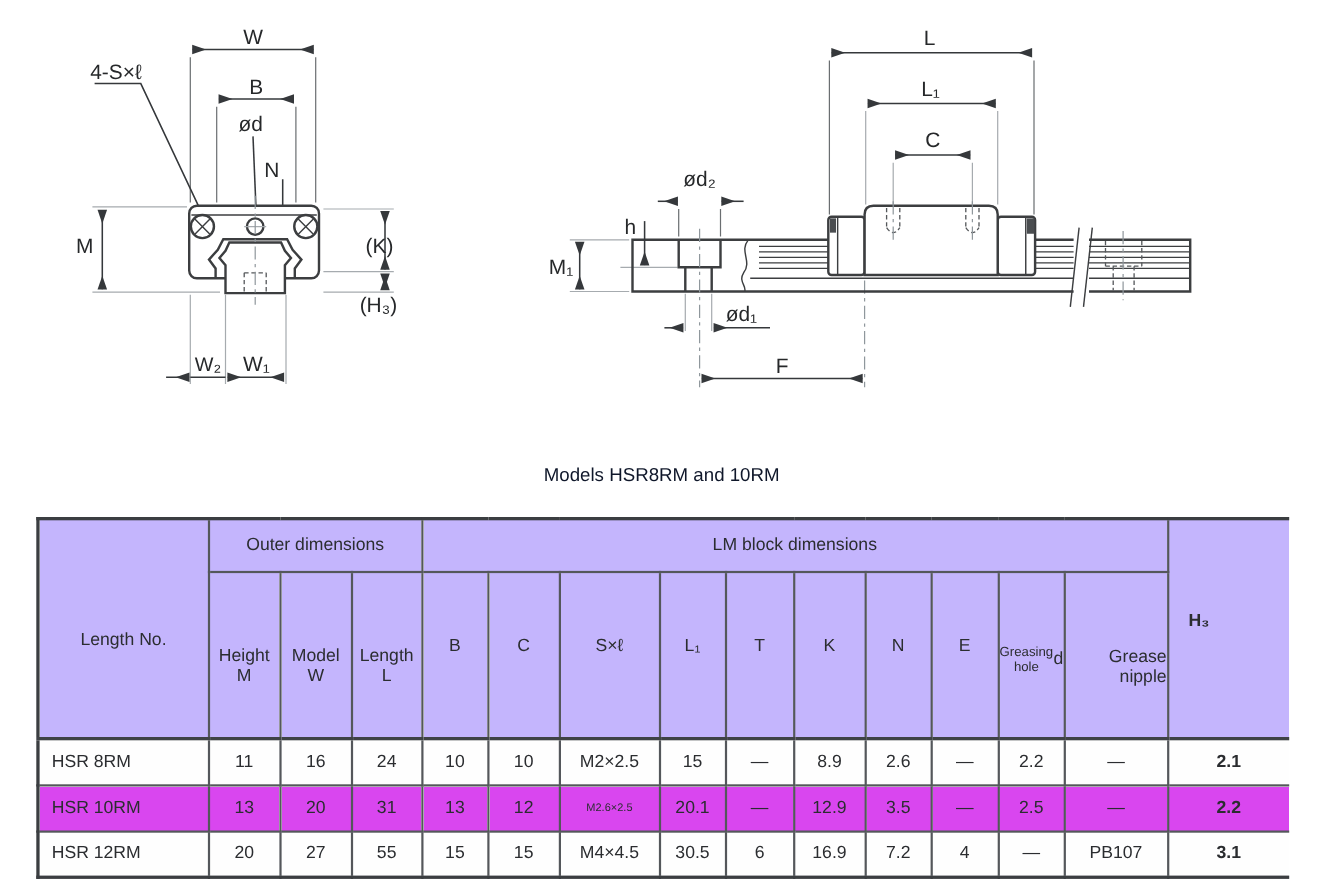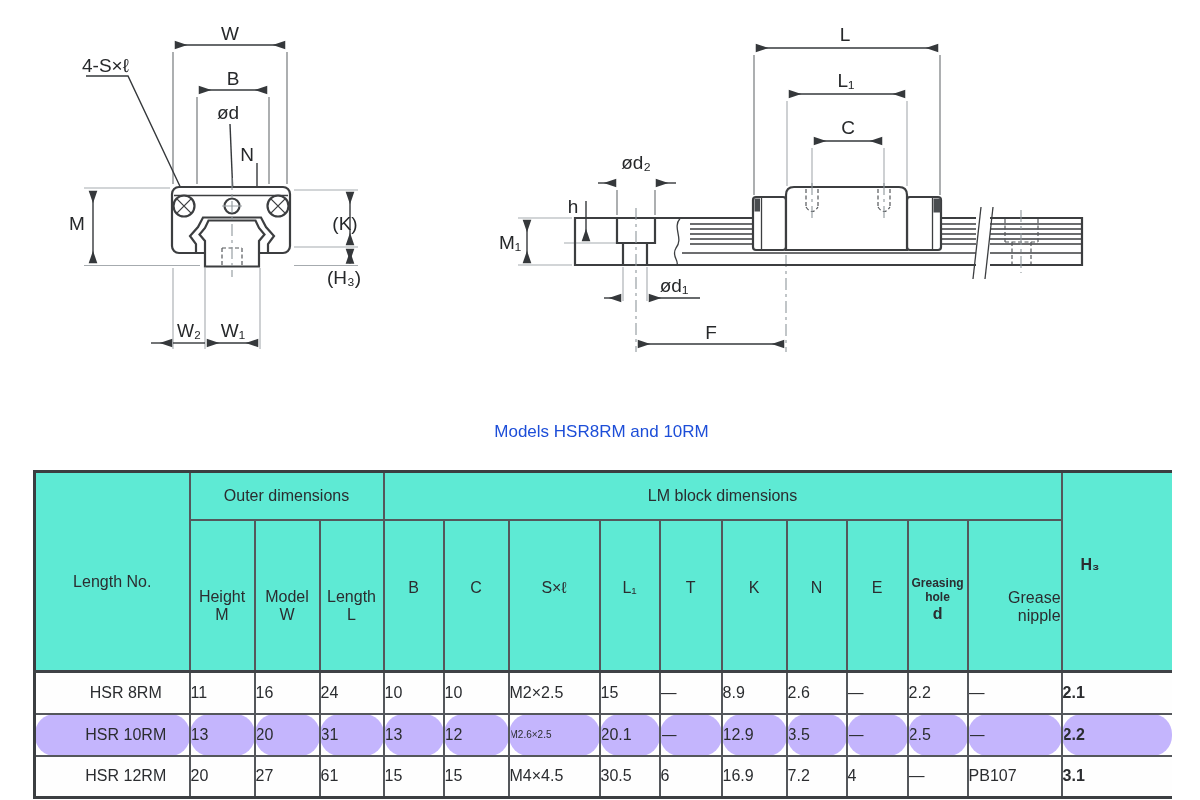--- a/index.html
+++ b/index.html
@@ -15,42 +15,42 @@
   .shape{stroke:#3c3e40;stroke-width:2.2;fill:none;}
   .shapethin{stroke:#3c3e40;stroke-width:1.3;fill:none;}
   .shapewhite{stroke:#3c3e40;stroke-width:2.2;fill:#ffffff;}
   .hidden-line{stroke:#55585b;stroke-width:1.2;fill:none;stroke-dasharray:4 2.5;}
   .centerline{stroke:#8f979c;stroke-width:1.1;fill:none;stroke-dasharray:12 4 3 4;}
   .lbl{font-size:19px;}
   .lbl-s{font-size:18px;}
 
   #table-title{
     position:absolute;left:33px;top:422px;width:1137px;text-align:center;
-    font-size:17px;color:#1d4ed8;
+    font-size:17px;color:#0f172a;
   }
   #spec-table{
     position:absolute;left:33px;top:470px;width:1137px;
     border-collapse:collapse;table-layout:fixed;
     font-size:16px;color:#2b2d30;
     border-top:3px solid #3b3e41;border-bottom:3px solid #3b3e41;border-left:3px solid #3b3e41;
   }
   #spec-table td{border:2px solid #54575b;padding:0;overflow:hidden;}
   #spec-table td.last-col{border-right:none;font-weight:bold;}
-  #spec-table .hdr{background:#5eead4;text-align:center;}
+  #spec-table .hdr{background:#c4b5fd;text-align:center;}
   #spec-table tr.group-row{height:48px;}
   #spec-table tr.sub-row{height:152px;}
   #spec-table tr.data-row{height:42px;}
-  #spec-table tr.data-row td{text-align:left;background:#fefefe;}
-  #spec-table tr.data-row.alt td{background:#c4b5fd;border-radius:20px;}
-  #spec-table tr.data-row td.model-cell{text-align:center;padding-left:27px;}
+  #spec-table tr.data-row td{text-align:center;background:#fefefe;}
+  #spec-table tr.data-row.alt td{background:#d946ef;}
+  #spec-table tr.data-row td.model-cell{text-align:left;padding-left:11px;}
   #spec-table tr.first-data td{border-top:3px solid #3f4246;}
   .cell-model{display:flex;align-items:center;justify-content:center;height:100%;padding-top:20px;box-sizing:border-box;}
   .cell-word{display:flex;flex-direction:column;justify-content:space-between;align-items:center;height:100%;padding:36px 0 14px 0;box-sizing:border-box;}
   .cell-letter{display:flex;align-items:flex-end;justify-content:center;height:100%;padding-bottom:14px;box-sizing:border-box;}
-  .cell-grease{display:flex;flex-direction:column;justify-content:space-between;align-items:center;height:100%;padding:24px 0 14px 0;box-sizing:border-box;font-weight:bold;}
+  .cell-grease{display:flex;flex-direction:row;justify-content:space-between;align-items:center;height:100%;padding:24px 0 14px 0;box-sizing:border-box;}
   .grease-small{font-size:12px;line-height:1.15;}
   .cell-nipple{display:flex;align-items:center;justify-content:center;height:100%;padding-top:24px;box-sizing:border-box;}
   .cell-h3{display:flex;align-items:flex-end;justify-content:flex-start;height:100%;padding:0 0 14px 18px;box-sizing:border-box;}
 </style>
 </head>
 <body>
 
 <svg viewBox="40 10 360 345" style="left:40px;top:10px;width:360px;height:345px;">
   <defs>
     <marker id="ar1" viewBox="0 0 10 8" refX="9.3" refY="4" markerWidth="10" markerHeight="8" orient="auto-start-reverse">
@@ -310,21 +310,21 @@
     <td>3.5</td>
     <td>—</td>
     <td>2.5</td>
     <td>—</td>
     <td class="last-col">2.2</td>
   </tr>
   <tr class="data-row">
     <td class="model-cell">HSR 12RM</td>
     <td>20</td>
     <td>27</td>
-    <td>61</td>
+    <td>55</td>
     <td>15</td>
     <td>15</td>
     <td>M4×4.5</td>
     <td>30.5</td>
     <td>6</td>
     <td>16.9</td>
     <td>7.2</td>
     <td>4</td>
     <td>—</td>
     <td>PB107</td>

